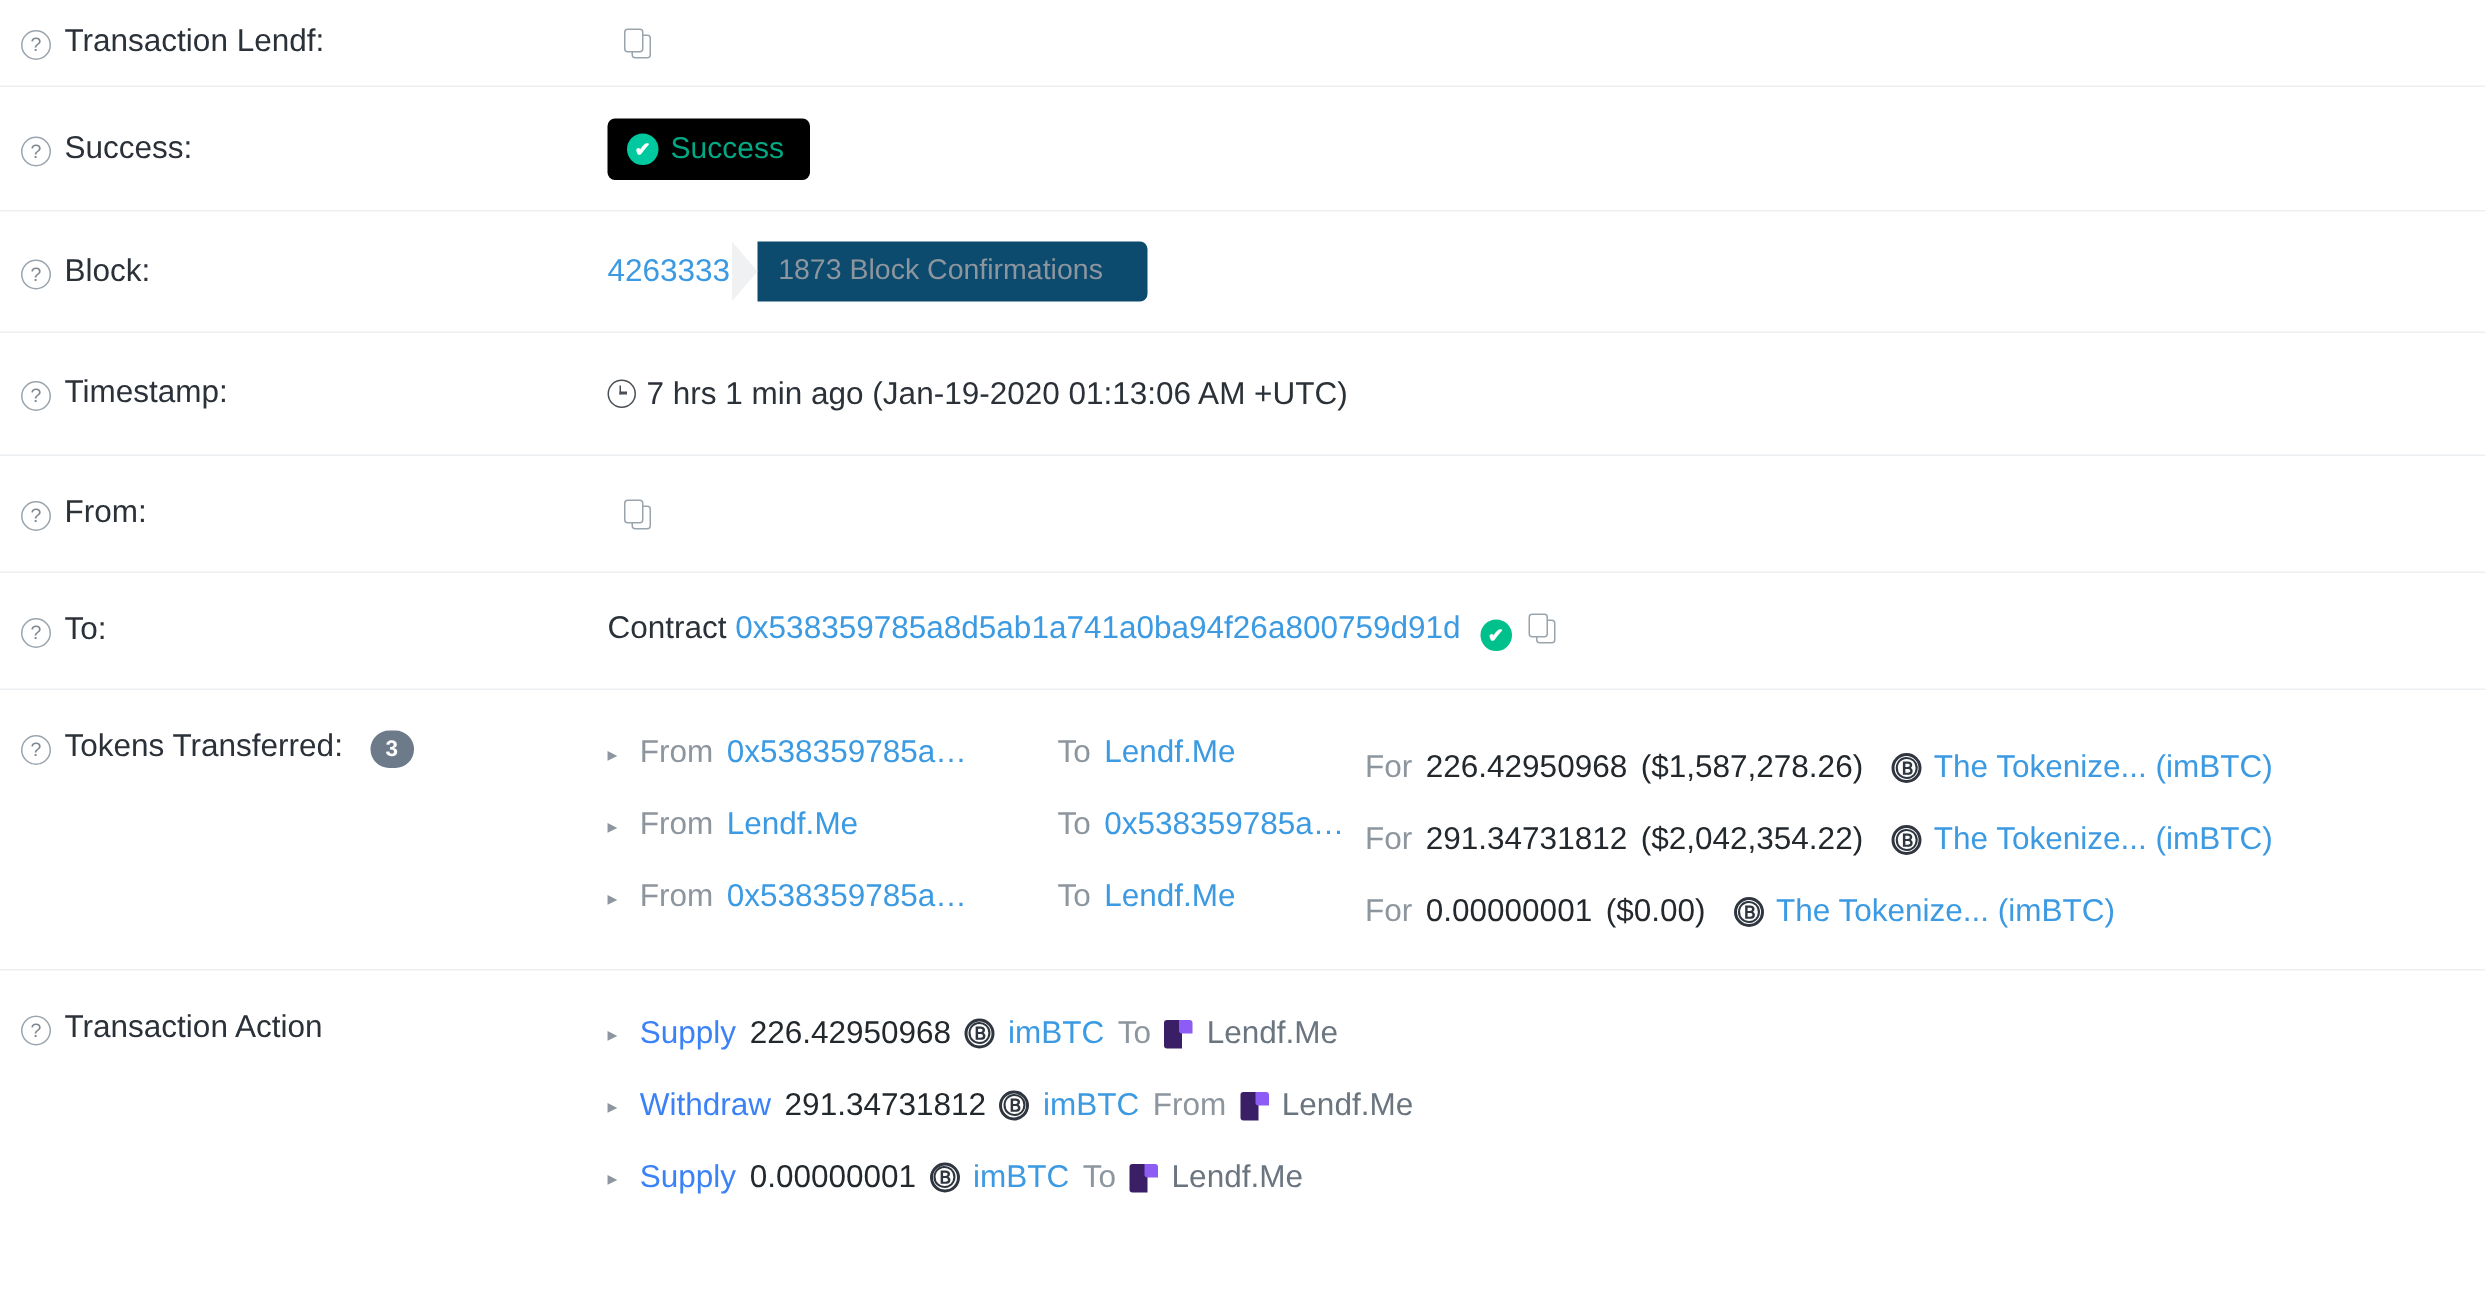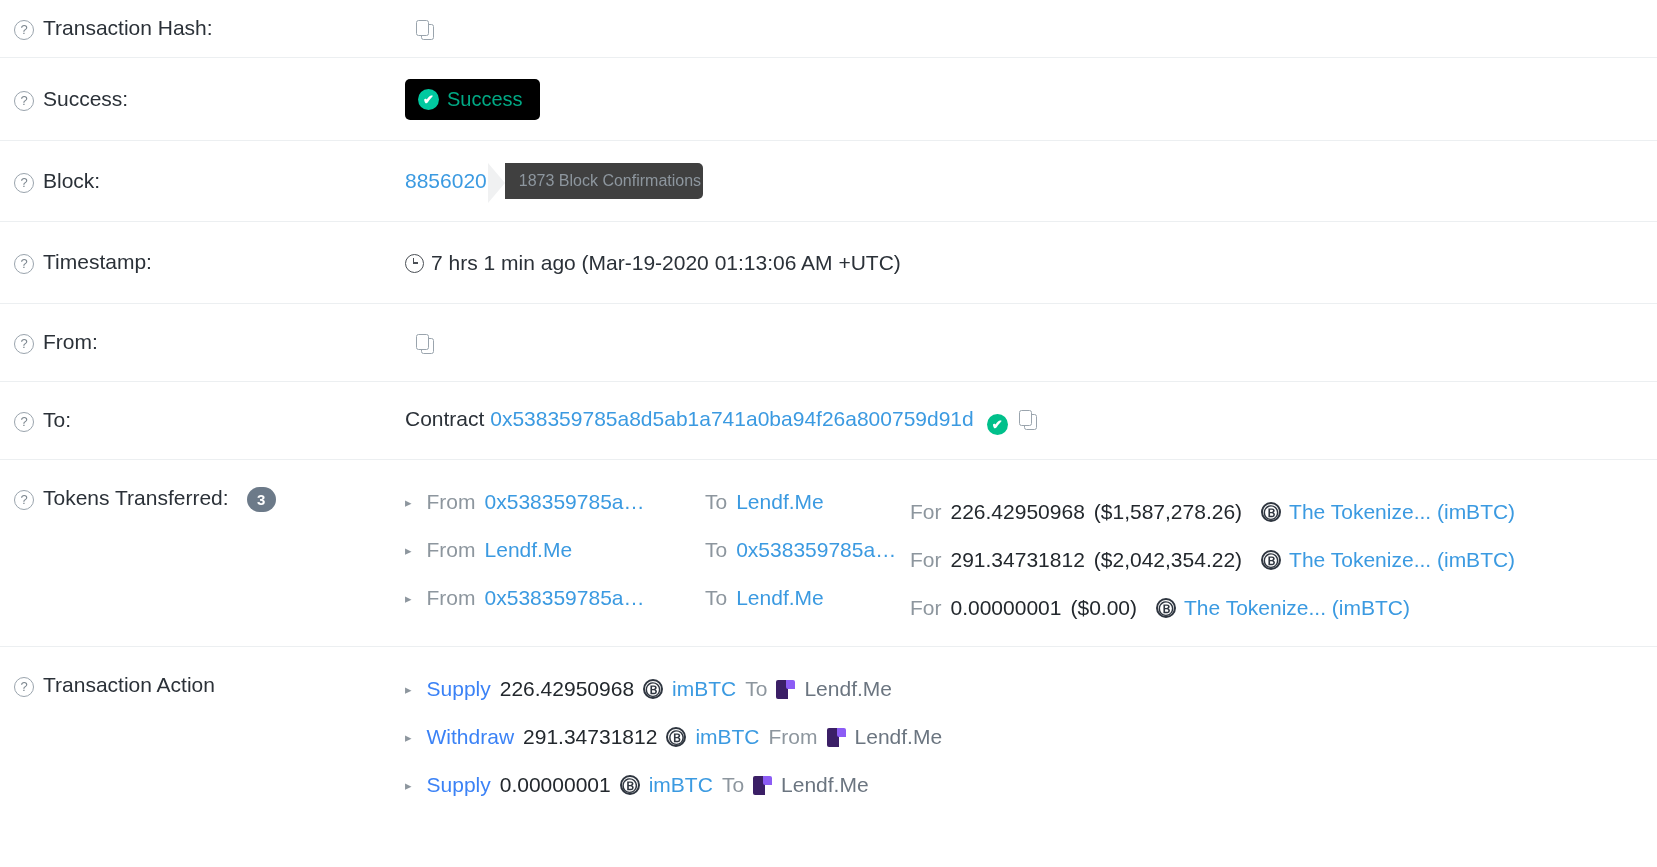--- a/index.html
+++ b/index.html
@@ -107,24 +107,24 @@
     color: #fff; font-size: 13px; font-weight: bold; line-height: 1;
   }
   .check-badge::before { content: "\2714"; }
 
   
   .block-wrap { display: inline-flex; align-items: center; }
   .block-num { color: #3b9ae1; font-size: 21px; }
   .confirm-flag {
     position: relative;
     margin-left: 18px;
-    background: #404040;
+    background: #0c4a6e;
     color: #8d969e;
-    font-size: 16px;
-    padding: 9px 2px 9px 14px;
+    font-size: 19px;
+    padding: 9px 30px 9px 14px;
     border-radius: 0 5px 5px 0;
     white-space: nowrap;
   }
   .confirm-flag::before {
     content: "";
     position: absolute; left: -17px; top: 0;
     border-style: solid;
     border-width: 20.5px 0 20.5px 17px;
     border-color: transparent transparent transparent #f0f1f2;
   }
@@ -231,21 +231,21 @@
   .tokens-col { padding-left: 0; }
 </style>
 </head>
 <body>
 
 <div class="sheet">
 
   <div class="row r-hash">
     <div class="row-label">
       <span class="help-icon">?</span>
-      <span>Transaction Hash:</span>
+      <span>Transaction Lendf:</span>
     </div>
     <div class="row-value">
       <span class="copy-icon"></span>
     </div>
   </div>
 
   <div class="row r-status">
     <div class="row-label">
       <span class="help-icon">?</span>
       <span>Success:</span>
@@ -258,33 +258,33 @@
     </div>
   </div>
 
   <div class="row r-block">
     <div class="row-label">
       <span class="help-icon">?</span>
       <span>Block:</span>
     </div>
     <div class="row-value">
       <span class="block-wrap">
-        <a class="block-num link" href="#">8856020</a>
+        <a class="block-num link" href="#">4263333</a>
         <span class="confirm-flag">1873 Block Confirmations</span>
       </span>
     </div>
   </div>
 
   <div class="row r-time">
     <div class="row-label">
       <span class="help-icon">?</span>
       <span>Timestamp:</span>
     </div>
     <div class="row-value">
-      <span class="clock-icon"></span><span>7 hrs 1 min ago (Mar-19-2020 01:13:06 AM +UTC)</span>
+      <span class="clock-icon"></span><span>7 hrs 1 min ago (Jan-19-2020 01:13:06 AM +UTC)</span>
     </div>
   </div>
 
   <div class="row r-from">
     <div class="row-label">
       <span class="help-icon">?</span>
       <span>From:</span>
     </div>
     <div class="row-value">
       <span class="copy-icon"></span>

